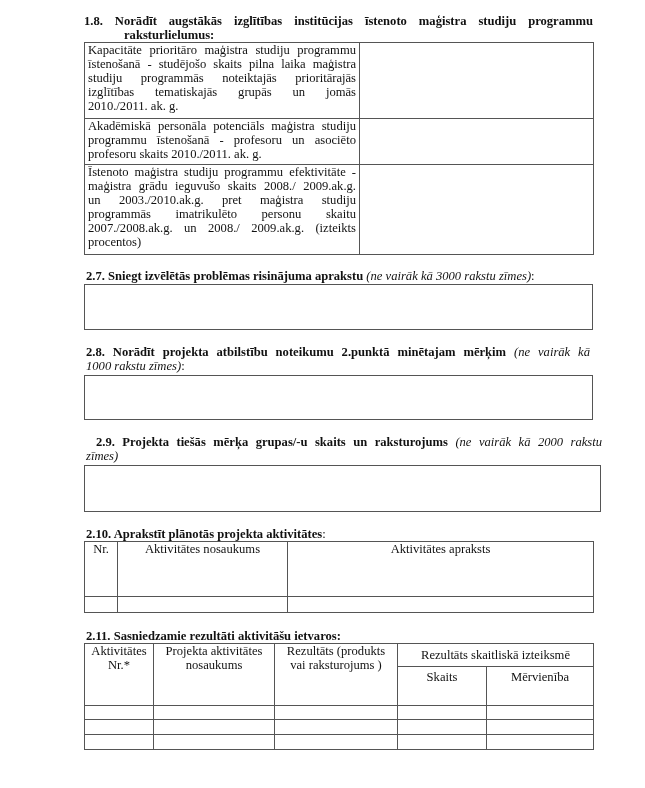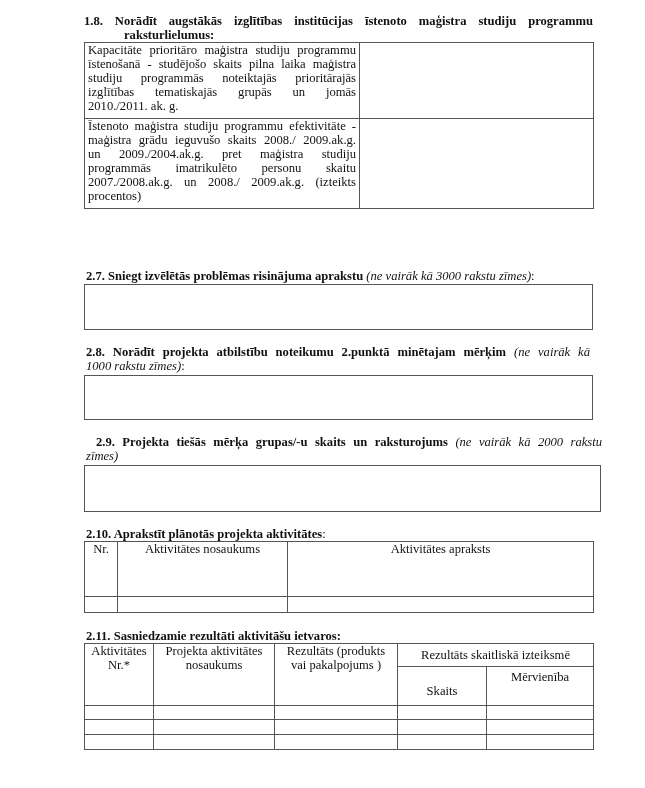--- a/index.html
+++ b/index.html
@@ -38,25 +38,33 @@
       <tr style="height:76px;padding-left:25px;">
     <td>
       <div class="justify">Kapacitāte prioritāro maģistra studiju programmu</div>
       <div class="justify">īstenošanā - studējošo skaits pilna laika maģistra</div>
       <div class="justify">studiju programmās noteiktajās prioritārajās</div>
       <div class="justify">izglītības tematiskajās grupās un jomās</div>
       <div>2010./2011. ak. g.</div>
     </td>
     <td></td>
   </tr>
+  <tr style="height:46px;">
+    <td>
+      <div class="justify">Akadēmiskā personāla potenciāls maģistra studiju</div>
+      <div class="justify">programmu īstenošanā - profesoru un asociēto</div>
+      <div>profesoru skaits 2010./2011. ak. g.</div>
+    </td>
+    <td></td>
+  </tr>
   <tr style="height:90px;">
     <td>
       <div class="justify">Īstenoto maģistra studiju programmu efektivitāte -</div>
       <div class="justify">maģistra grādu ieguvušo skaits 2008./ 2009.ak.g.</div>
-      <div class="justify">un 2009./2004.ak.g. pret maģistra studiju</div>
+      <div class="justify">un 2003./2010.ak.g. pret maģistra studiju</div>
       <div class="justify">programmās imatrikulēto personu skaitu</div>
       <div class="justify">2007./2008.ak.g. un 2008./ 2009.ak.g. (izteikts</div>
       <div>procentos)</div>
     </td>
     <td></td>
   </tr>
 </tbody>
   </table>
 
 <div class="abs heading" style="left:86px; top:269px; white-space:nowrap;">
@@ -118,26 +126,26 @@
     <th rowspan="2">
       <div>Aktivitātes</div>
       <div>Nr.*</div>
     </th>
     <th rowspan="2">
       <div>Projekta aktivitātes</div>
       <div>nosaukums</div>
     </th>
     <th rowspan="2">
       <div>Rezultāts (produkts</div>
-      <div>vai pakalpojums )</div>
+      <div>vai raksturojums )</div>
     </th>
     <th colspan="2" style="vertical-align:middle;">Rezultāts skaitliskā izteiksmē</th>
   </tr>
   <tr style="height:39px;">
-    <th style="padding-top:17px;">Skaits</th>
+    <th style="padding-top:3px;">Skaits</th>
     <th style="padding-top:3px;">Mērvienība</th>
   </tr>
   <tr style="height:14px;">
     <td></td>
     <td></td>
     <td></td>
     <td></td>
     <td></td>
   </tr>
   <tr style="height:15px;">

